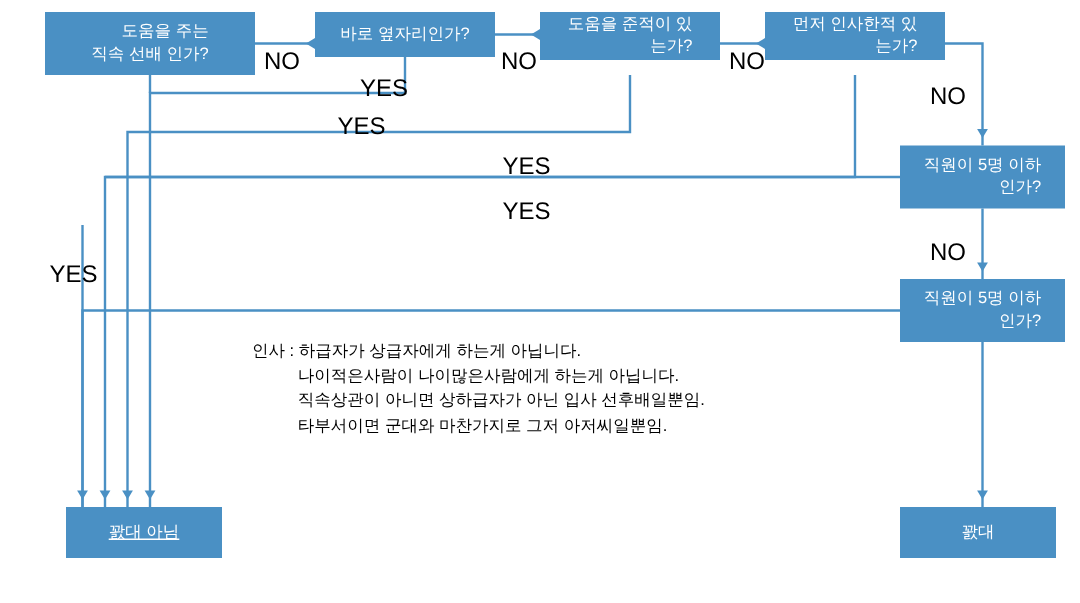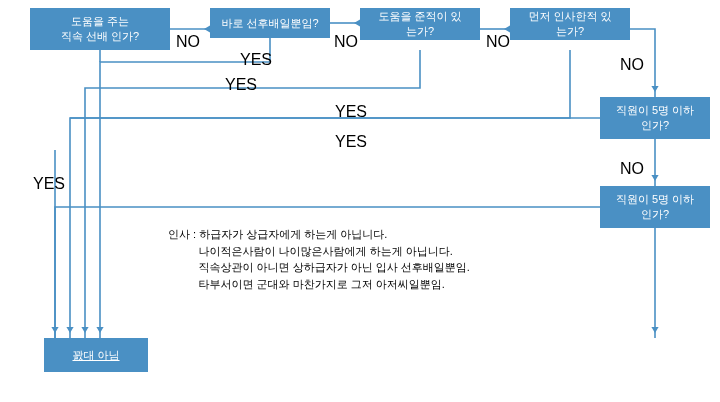--- a/index.html
+++ b/index.html
@@ -15,21 +15,21 @@
     font-family: "Liberation Sans", sans-serif;
     overflow: hidden;
   }
   .node {
     position: absolute;
     background: #4a90c4;
     color: #ffffff;
     display: flex;
     align-items: center;
     justify-content: center;
-    text-align: center;
+    text-align: right;
     font-size: 11px;
     line-height: 15px;
     box-sizing: border-box;
     padding: 2px 4px;
     white-space: pre-line;
   }
   .edge-label {
     position: absolute;
     font-size: 16px;
     color: #000000;
@@ -96,36 +96,37 @@
       <polygon points="100,333 96.4,327 103.6,327"></polygon>
       <polygon points="85,333 81.4,327 88.6,327"></polygon>
       <polygon points="70,333 66.4,327 73.6,327"></polygon>
       <polygon points="55,333 51.4,327 58.6,327"></polygon>
     </g>
   </svg>
 
   <div class="node" style="left:30px; top:8px; width:140px; height:42px;">도움을 주는
 직속 선배 인가?</div>
 
-  <div class="node" style="left:210px; top:8px; width:120px; height:30px;">바로 선후배일뿐임?</div>
+  <div class="node" style="left:210px; top:8px; width:120px; height:30px;">바로 옆자리인가?</div>
 
   <div class="node" style="left:360px; top:8px; width:120px; height:32px;">도움을 준적이 있
 는가?</div>
 
   <div class="node" style="left:510px; top:8px; width:120px; height:32px;">먼저 인사한적 있
 는가?</div>
 
   <div class="node" style="left:600px; top:97px; width:110px; height:42px;">직원이 5명 이하
 인가?</div>
 
   <div class="node" style="left:600px; top:186px; width:110px; height:42px;">직원이 5명 이하
 인가?</div>
 
   <div class="node" style="left:44px; top:338px; width:104px; height:34px;text-decoration:underline;">꽔대 아님</div>
 
+  <div class="node" style="left:600px; top:338px; width:104px; height:34px;">꽔대</div>
 
   <div class="edge-label" style="left:176px; top:33px;">NO</div>
   <div class="edge-label" style="left:334px; top:33px;">NO</div>
   <div class="edge-label" style="left:486px; top:33px;">NO</div>
   <div class="edge-label" style="left:240px; top:51px;">YES</div>
   <div class="edge-label" style="left:225px; top:76px;">YES</div>
   <div class="edge-label" style="left:335px; top:103px;">YES</div>
   <div class="edge-label" style="left:335px; top:133px;">YES</div>
   <div class="edge-label" style="left:620px; top:56px;">NO</div>
   <div class="edge-label" style="left:620px; top:160px;">NO</div>

